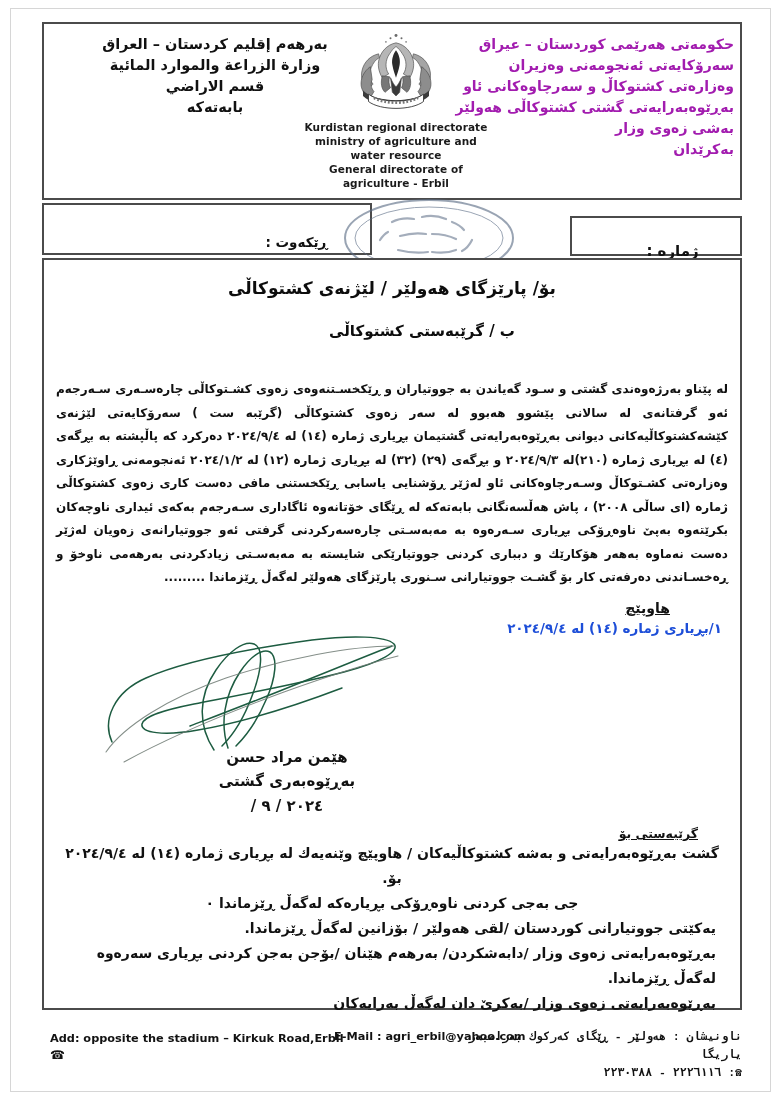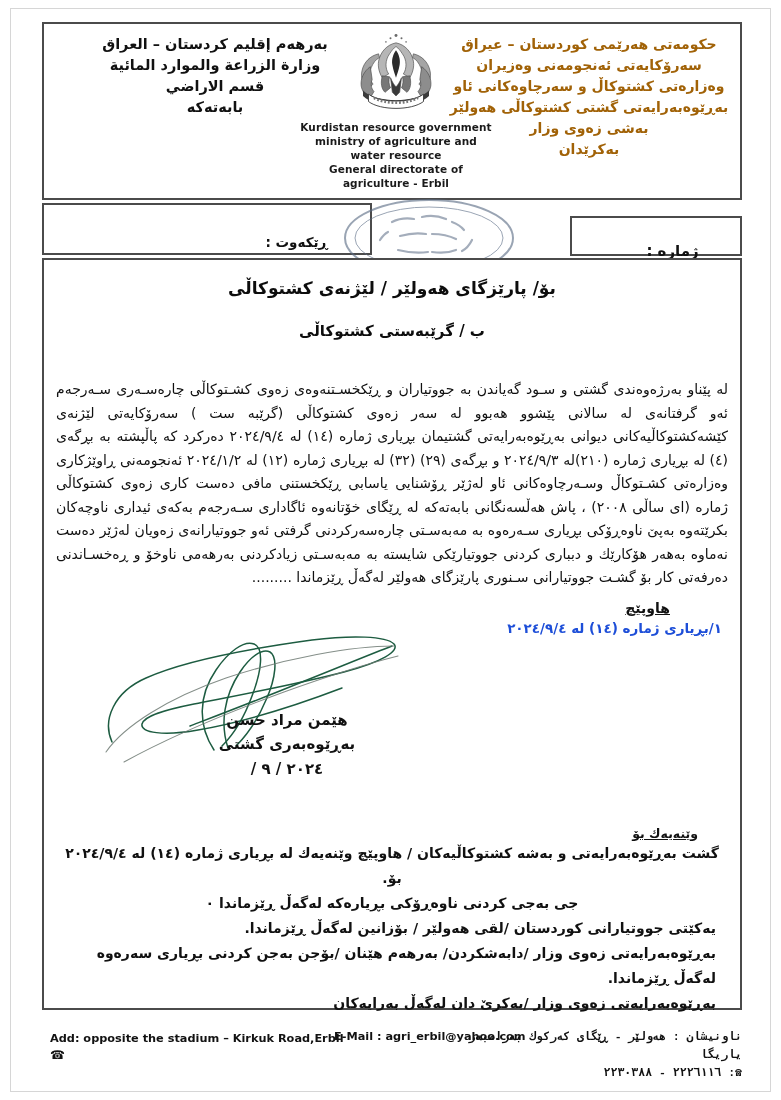--- a/index.html
+++ b/index.html
@@ -55,26 +55,25 @@
     font-weight: bold;
     font-size: 14.5px;
     line-height: 21px;
     color: #111;
   }
   .hdr-ku {
     position: absolute;
     left: 400px;
     top: 10px;
     width: 290px;
-    text-align: center;
     direction: rtl;
     font-weight: bold;
     font-size: 14px;
     line-height: 21px;
-    color: #a16207;
+    color: #a21caf;
   }
   .hdr-center {
     position: absolute;
     left: 252px;
     top: 4px;
     width: 200px;
     text-align: center;
   }
   .emblem {
     width: 92px;
@@ -171,32 +170,33 @@
   .sub-line {
     position: absolute;
     top: 62px;
     left: 0;
     width: 100%;
     text-align: center;
     direction: rtl;
     font-size: 15px;
     font-weight: bold;
     color: #0d0d0d;
+    padding-left: 30px;
   }
 
   .body-text {
     position: absolute;
     top: 118px;
     left: 12px;
     right: 12px;
     direction: rtl;
     text-align: justify;
-    font-size: 14px;
+    font-size: 12px;
     line-height: 23.5px;
-    font-weight: normal;
+    font-weight: bold;
     color: #101010;
   }
 
   .attach-wrap {
     position: absolute;
     top: 338px;
     right: 18px;
     width: 330px;
     direction: rtl;
     text-align: right;
@@ -224,20 +224,21 @@
     left: 118px;
     width: 250px;
     text-align: center;
     direction: rtl;
   }
   .sign-name {
     font-size: 15px;
     font-weight: bold;
     color: #111;
     line-height: 24px;
+    margin-top: 37px;
   }
   .sign-title {
     font-size: 15px;
     font-weight: bold;
     color: #111;
     line-height: 24px;
   }
   .sign-date {
     font-size: 15px;
     font-weight: bold;
@@ -367,21 +368,21 @@
             <path d="M50 22 C47 26 45 32 46 38 C47 44 49 49 50 52 C51 49 53 44 54 38 C55 32 53 26 50 22 Z" fill="#2b2b2b" stroke="none"></path>
             <path d="M44 52 L46 68 L50 72 L54 68 L56 52 C54 57 52 60 50 62 C48 60 46 57 44 52 Z" fill="#3a3a3a"></path>
           </g>
           <g>
             <path d="M14 66 C28 80 72 80 86 66 L86 72 C72 86 28 86 14 72 Z" fill="#3b3b3b"></path>
             <path d="M20 70 C33 80 67 80 80 70 L80 78 C67 88 33 88 20 78 Z" fill="#ffffff" stroke="#3b3b3b" stroke-width="1"></path>
             <path d="M26 74 C38 81 62 81 74 74" fill="none" stroke="#777" stroke-width="3" stroke-dasharray="2 2"></path>
           </g>
         </svg>
         <div class="hdr-en">
-          <div>Kurdistan resource government</div>
+          <div>Kurdistan regional directorate</div>
           <div>ministry of agriculture and water resource</div>
           <div>General directorate of agriculture - Erbil</div>
         </div>
       </div>
 
       <div class="hdr-ku">
         <div>حکومەتی هەرێمی کوردستان – عیراق</div>
         <div>سەرۆکایەتی ئەنجومەنی وەزیران</div>
         <div>وەزارەتی کشتوکاڵ و سەرچاوەکانی ئاو</div>
         <div>بەڕێوەبەرایەتی گشتی کشتوکاڵی هەولێر</div>
@@ -454,21 +455,21 @@
       </g>
     </svg>
 
     <div class="sign-block">
       <div class="sign-name">هێمن مراد حسن</div>
       <div class="sign-title">بەڕێوەبەری گشتی</div>
       <div class="sign-date">٢٠٢٤  /  ٩  /</div>
     </div>
 
     <div class="dist-wrap">
-      <div class="dist-title">وێنەیەك بۆ</div>
+      <div class="dist-title">گرێبەستی بۆ</div>
       <div class="dist-line c">گشت بەڕێوەبەرایەتی و بەشە کشتوکاڵیەکان / هاوپێچ وێنەیەك لە بڕیاری ژماره (١٤) لە ٢٠٢٤/٩/٤ بۆ.</div>
       <div class="dist-line c">جی بەجی کردنی ناوەڕۆکی بڕیارەکە لەگەڵ ڕێزماندا  ٠</div>
       <div class="dist-line r">یەکێتی جووتیارانی کوردستان /لقی هەولێر / بۆزانین لەگەڵ ڕێزماندا.</div>
       <div class="dist-line r">بەڕێوەبەرایەتی زەوی وزار /دابەشکردن/ بەرهەم هێنان /بۆجن بەجن کردنی بڕیاری سەرەوە لەگەڵ ڕێزماندا.</div>
       <div class="dist-line r">بەڕێوەبەرایەتی زەوی وزار /بەکرێ دان لەگەڵ بەرایەکان</div>
     </div>
 
   </div>
 
   <div class="footer">

